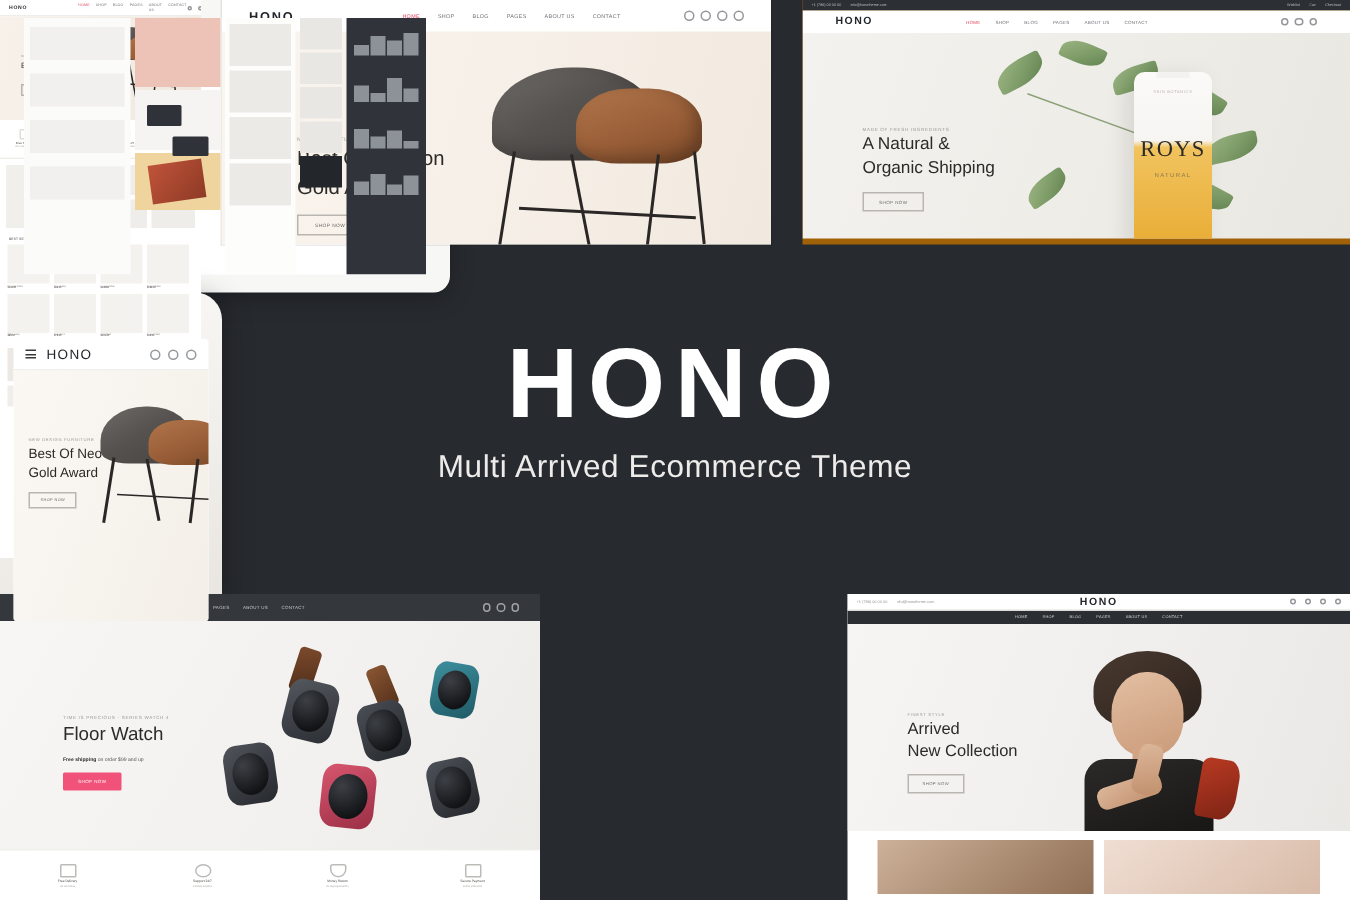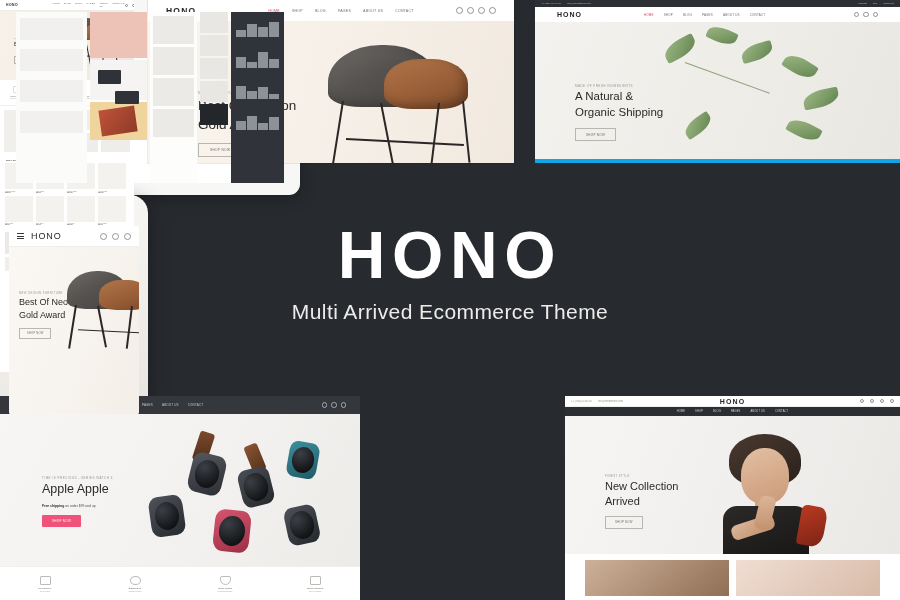--- a/index.html
+++ b/index.html
@@ -91,21 +91,21 @@
         box-shadow:inset -6px -4px 12px rgba(0,0,0,.22); }
   #chair-big .seat-cush { left:62px; top:14px; width:84px; height:50px;
         box-shadow:inset -5px -4px 10px rgba(0,0,0,.25); }
   #chair-big .l1 { left:20px; top:56px; width:2.4px; height:66px; transform:rotate(9deg); }
   #chair-big .l2 { left:58px; top:58px; width:2.4px; height:62px; transform:rotate(-11deg); }
   #chair-big .l3 { left:116px; top:58px; width:2.4px; height:64px; transform:rotate(7deg); }
   #chair-big .l4 { left:140px; top:56px; width:2.4px; height:62px; transform:rotate(-6deg); }
   #chair-big .cross { left:24px; top:96px; width:118px; height:1.6px; transform:rotate(3deg); }
 
   
-  #p-skin { left:535px; top:0; width:365px; height:163px; background:#0ea5e9; }
+  #p-skin { left:535px; top:0; width:365px; height:163px; background:#a16207; }
   #p-skin .topbar { height:7px; }
   #p-skin .tb-txt { font-size:2.5px; }
   #p-skin .navbar { height:15px; padding:0 22px; }
   #p-skin .brand { font-size:7px; }
   #p-skin .menu { font-size:3px; margin-left:62px; gap:10px; }
   #p-skin .icons .ico { width:5.5px; height:5.5px; }
   .skin-hero { position:relative; height:137px; overflow:hidden;
                background:linear-gradient(110deg,#f3f2ee 0%,#eeece7 60%,#e9e7e1 100%);
                padding:62px 0 0 40px; }
   .skin-hero .hero-eyebrow { font-size:3px; }
@@ -452,20 +452,26 @@
 
       <div class="stem" style="left:150px;top:40px;width:90px;transform:rotate(20deg);"></div>
       <div class="leaf" style="left:128px;top:18px;width:34px;height:17px;transform:rotate(-28deg);"></div>
       <div class="leaf" style="left:172px;top:6px;width:30px;height:15px;transform:rotate(24deg);"></div>
       <div class="leaf" style="left:206px;top:22px;width:32px;height:16px;transform:rotate(-16deg);"></div>
       <div class="leaf" style="left:248px;top:36px;width:34px;height:17px;transform:rotate(32deg);"></div>
       <div class="leaf" style="left:268px;top:68px;width:36px;height:17px;transform:rotate(-12deg);"></div>
       <div class="leaf" style="left:252px;top:100px;width:34px;height:16px;transform:rotate(28deg);"></div>
       <div class="leaf" style="left:148px;top:96px;width:30px;height:15px;transform:rotate(-34deg);"></div>
 
+      <div class="bottle">
+        <div class="cap"></div>
+        <div class="tiny">SKIN BOTANICS</div>
+        <div class="lbl">ROYS</div>
+        <div class="sub">NATURAL</div>
+      </div>
     </div>
   </div>
 
   <div id="p-tablet">
     <div class="tab-screen">
       <div class="tcol tc1">
         <div class="ti"></div>
         <div class="ti"></div>
         <div class="ti"></div>
         <div class="ti"></div>
@@ -531,21 +537,21 @@
         <span class="mi">CONTACT</span>
       </div>
       <div class="icons">
         <span class="ico"></span>
         <span class="ico"></span>
         <span class="ico"></span>
       </div>
     </div>
     <div class="watch-hero">
       <div class="hero-eyebrow">TIME IS PRECIOUS - SERIES WATCH 4</div>
-      <div class="hero-h">Apple Apple</div>
+      <div class="hero-h">Floor Watch</div>
       <div class="ship">
         <b>Free shipping</b><span> on order $99 and up</span>
       </div>
       <span class="btn-pink">SHOP NOW</span>
 
       <div class="strap" style="left:196px;top:18px;width:15px;height:30px;background:linear-gradient(160deg,#7c4a2c,#4d2c18);transform:rotate(18deg);"></div>
       <div class="watch" style="left:190px;top:40px;width:34px;height:40px;background:linear-gradient(150deg,#54585f,#2b2e33);transform:rotate(14deg);"></div>
       <div class="strap" style="left:248px;top:30px;width:14px;height:28px;background:linear-gradient(160deg,#8a5533,#55311b);transform:rotate(-22deg);"></div>
       <div class="watch" style="left:240px;top:54px;width:32px;height:38px;background:linear-gradient(150deg,#4a4e55,#25282c);transform:rotate(-14deg);"></div>
       <div class="watch" style="left:288px;top:28px;width:30px;height:36px;background:linear-gradient(150deg,#3e8f9e,#1f5a66);transform:rotate(10deg);"></div>
@@ -631,22 +637,22 @@
     <div class="fa-nav">
       <span class="mi">HOME</span>
       <span class="mi">SHOP</span>
       <span class="mi">BLOG</span>
       <span class="mi">PAGES</span>
       <span class="mi">ABOUT US</span>
       <span class="mi">CONTACT</span>
     </div>
     <div class="fa-hero">
       <div class="hero-eyebrow">FINEST STYLE</div>
+      <div class="hero-h">Arrived</div>
       <div class="hero-h">New Collection</div>
-      <div class="hero-h">Arrived</div>
       <span class="btn-outline">SHOP NOW</span>
       <div class="model">
         <div class="hair"></div>
         <div class="face"></div>
         <div class="neck"></div>
         <div class="torso"></div>
         <div class="arm" style="left:26px;top:86px;width:44px;height:15px;transform:rotate(-18deg);"></div>
         <div class="arm" style="left:52px;top:62px;width:16px;height:34px;transform:rotate(14deg);"></div>
         <div class="red"></div>
       </div>

